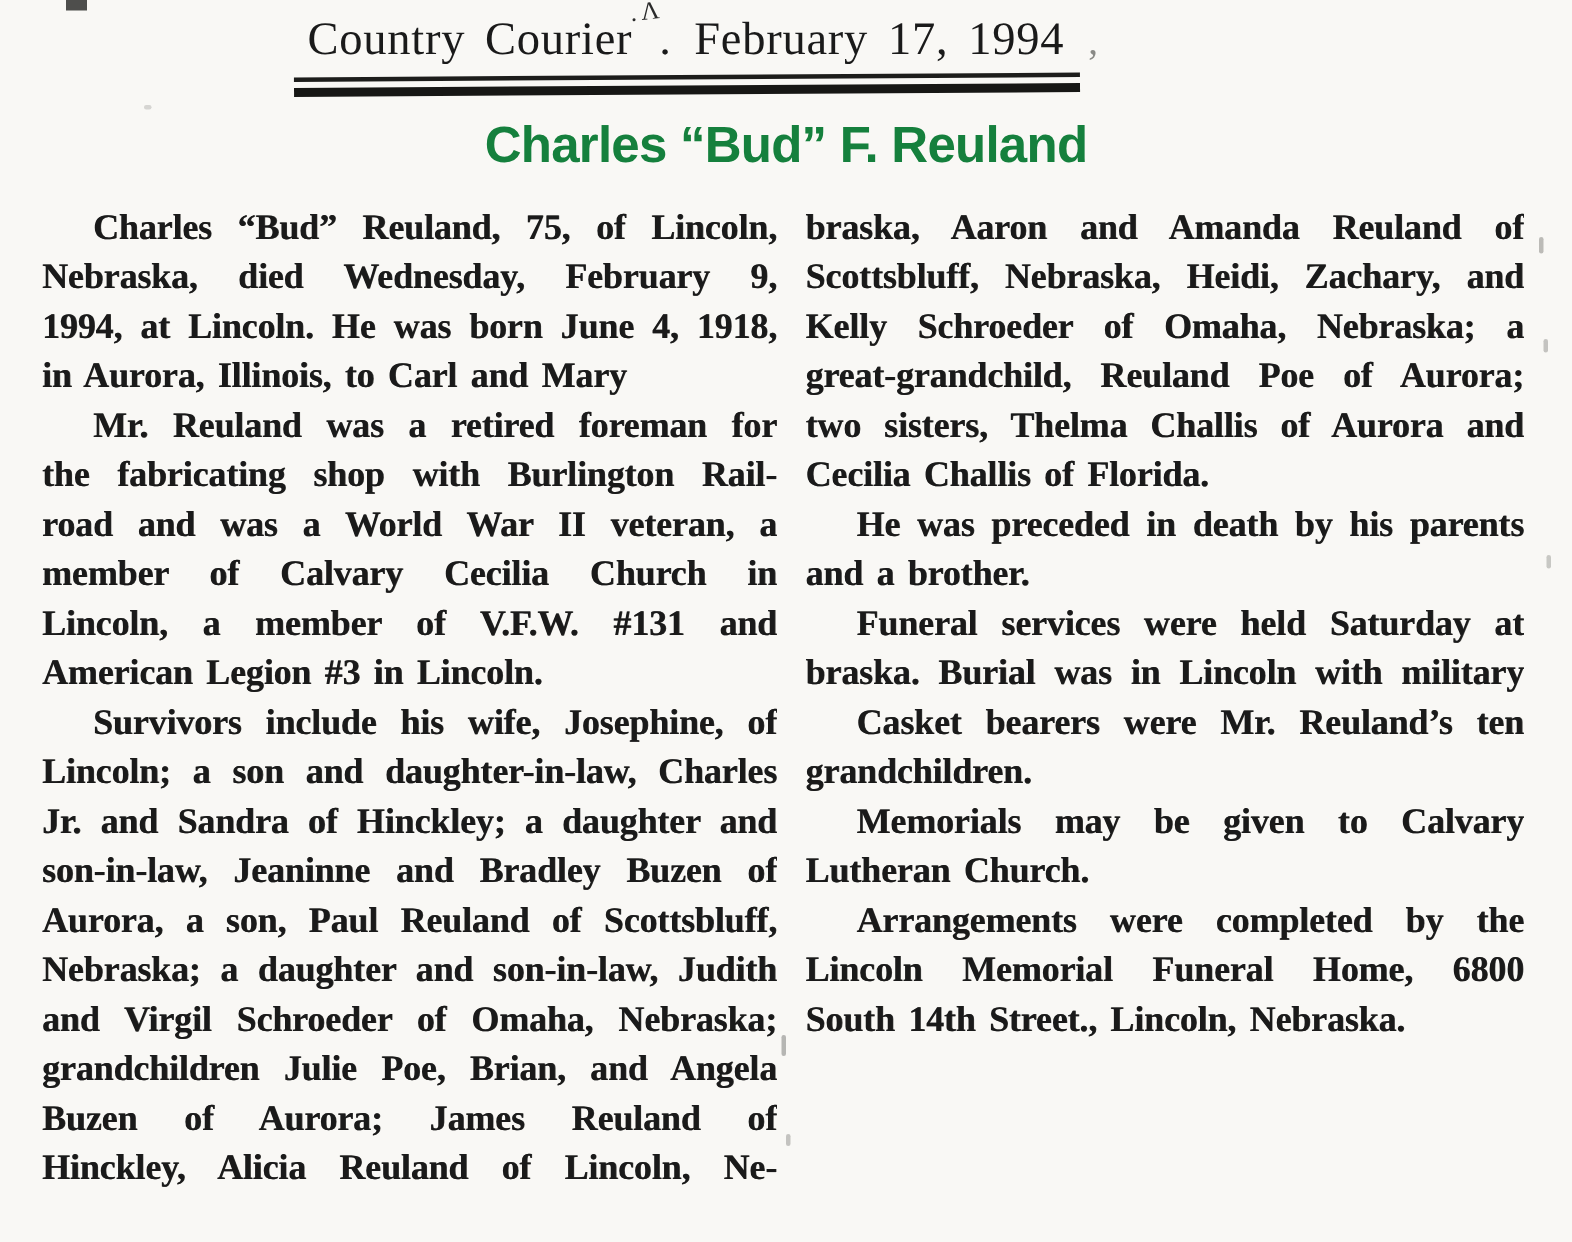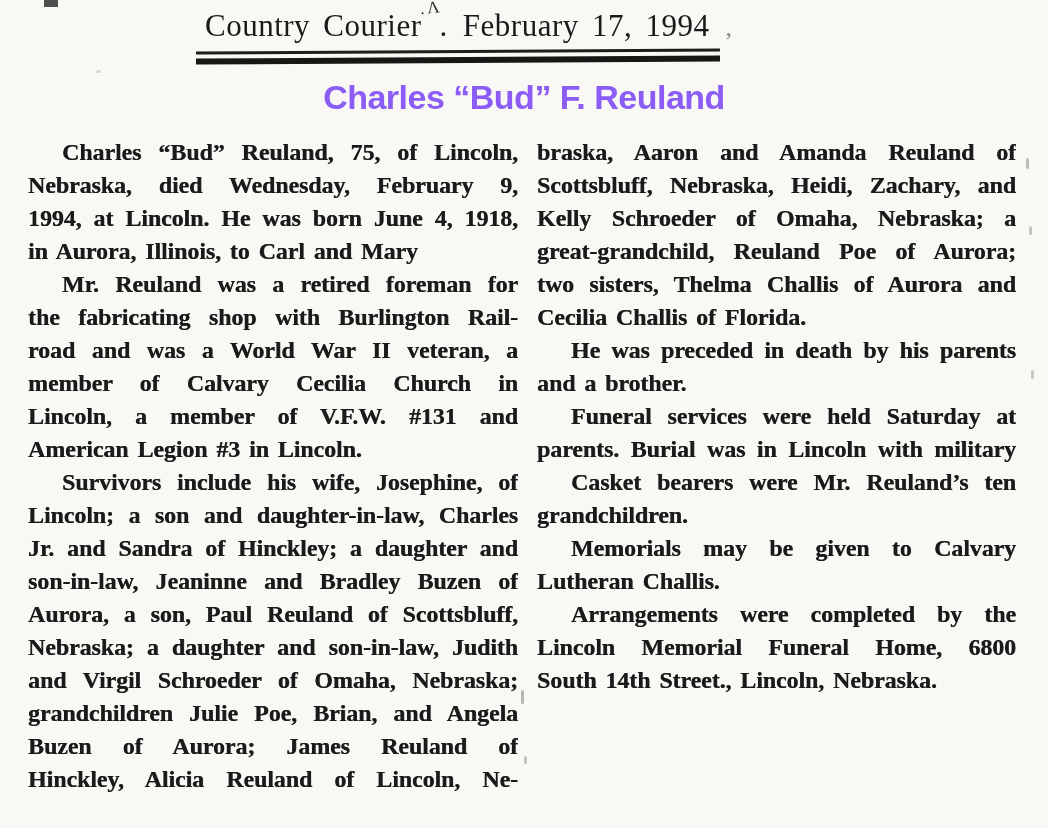--- a/index.html
+++ b/index.html
@@ -63,21 +63,21 @@
   .headline {
     position: absolute;
     left: 0;
     top: 78px;
     width: 1048px;
     text-align: center;
     font-family: "Liberation Sans", sans-serif;
     font-weight: bold;
     font-size: 34px;
     letter-spacing: -0.5px;
-    color: #8b5cf6;
+    color: #15803d;
   }
 
   
   .col {
     position: absolute;
     top: 136px;
     font-size: 24px;
     line-height: 33px;
     letter-spacing: -0.1px;
     text-shadow: 0.35px 0 0 rgba(22,22,20,0.8);
@@ -148,25 +148,25 @@
   <div class="col col-right">
       <div class="line just">braska, Aaron and Amanda Reuland of</div>
       <div class="line just">Scottsbluff, Nebraska, Heidi, Zachary, and</div>
       <div class="line just">Kelly Schroeder of Omaha, Nebraska; a</div>
       <div class="line just">great-grandchild, Reuland Poe of Aurora;</div>
       <div class="line just">two sisters, Thelma Challis of Aurora and</div>
       <div class="line plain">Cecilia Challis of Florida.</div>
       <div class="line just indent">He was preceded in death by his parents</div>
       <div class="line plain">and a brother.</div>
       <div class="line just indent">Funeral services were held Saturday at</div>
-      <div class="line just">parents. Burial was in Lincoln with military</div>
+      <div class="line just">braska. Burial was in Lincoln with military</div>
       <div class="line just indent">Casket bearers were Mr. Reuland’s ten</div>
       <div class="line plain">grandchildren.</div>
       <div class="line just indent">Memorials may be given to Calvary</div>
-      <div class="line plain">Lutheran Challis.</div>
+      <div class="line plain">Lutheran Church.</div>
       <div class="line just indent">Arrangements were completed by the</div>
       <div class="line just">Lincoln Memorial Funeral Home, 6800</div>
       <div class="line plain">South 14th Street., Lincoln, Nebraska.</div>
     </div>
 
   <div class="speck s1"></div>
   <div class="speck s2"></div>
   <div class="speck s3"></div>
   <div class="speck s4"></div>
   <div class="speck s5"></div>

